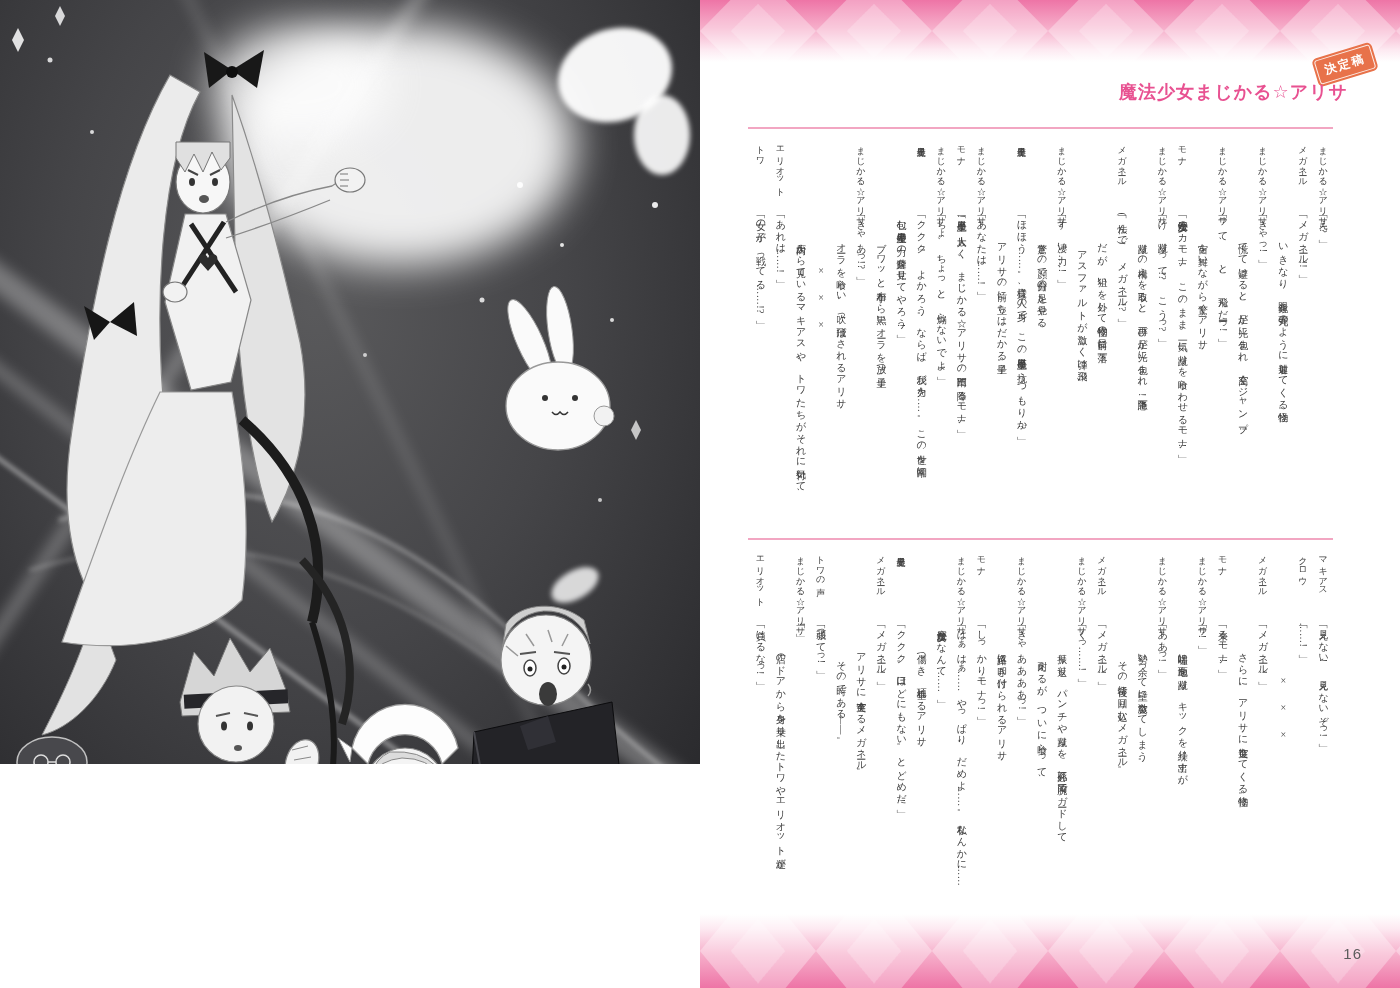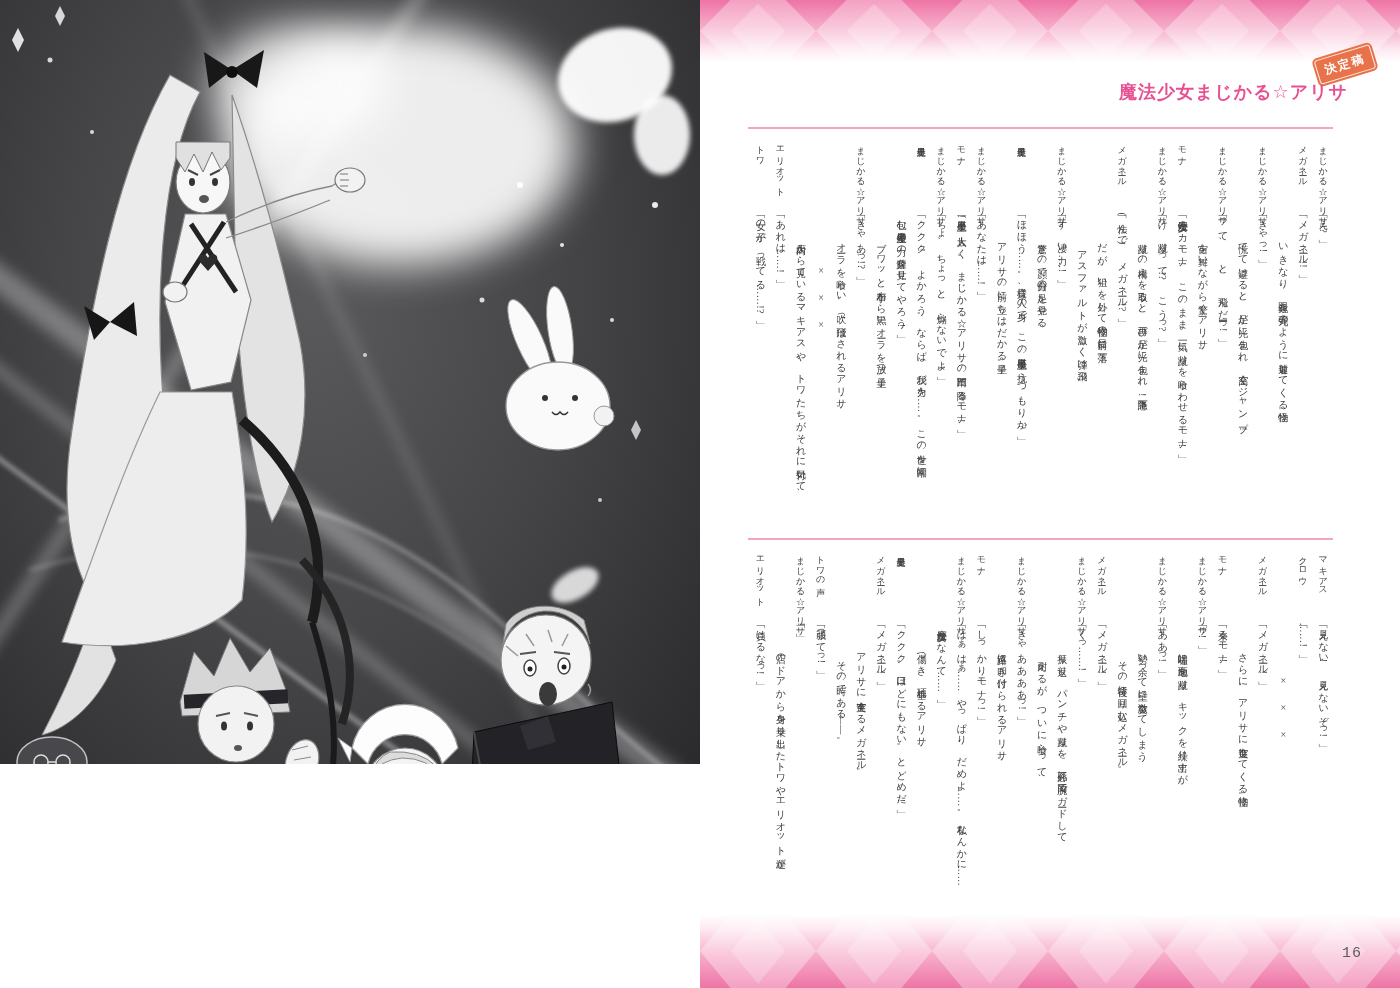--- a/index.html
+++ b/index.html
@@ -27,21 +27,21 @@
                   text-orientation:mixed;color:#3e3e3e;font-size:10px;letter-spacing:.5px;}
   .sec-1{top:140px;height:392px;}
   .sec-2{top:550px;height:408px;}
   .line{line-height:20.1px;white-space:nowrap;}
   .line .cname{display:inline-block;inline-size:72px;font-size:9px;letter-spacing:0;}
   .line.n{padding-top:96px;}
   .line.nc{padding-top:104px;}
   .line.dc{padding-top:72px;}
   .line.x{padding-top:125px;letter-spacing:16px;color:#4a4a4a;}
   .pnum-right{position:absolute;right:38px;bottom:26px;color:#5c5c5c;font-size:15px;
-              font-family:Liberation Mono, monospace;letter-spacing:1px;z-index:5;}
+              font-family:Liberation Sans, sans-serif;letter-spacing:1px;z-index:5;}
 </style>
 </head>
 <body>
 
 <div class="spread">
 
   <div class="page-left">
     <svg width="700" height="988" viewBox="0 0 700 988">
       <defs>
         <radialGradient id="gbg" cx="45%" cy="30%" r="80%">

